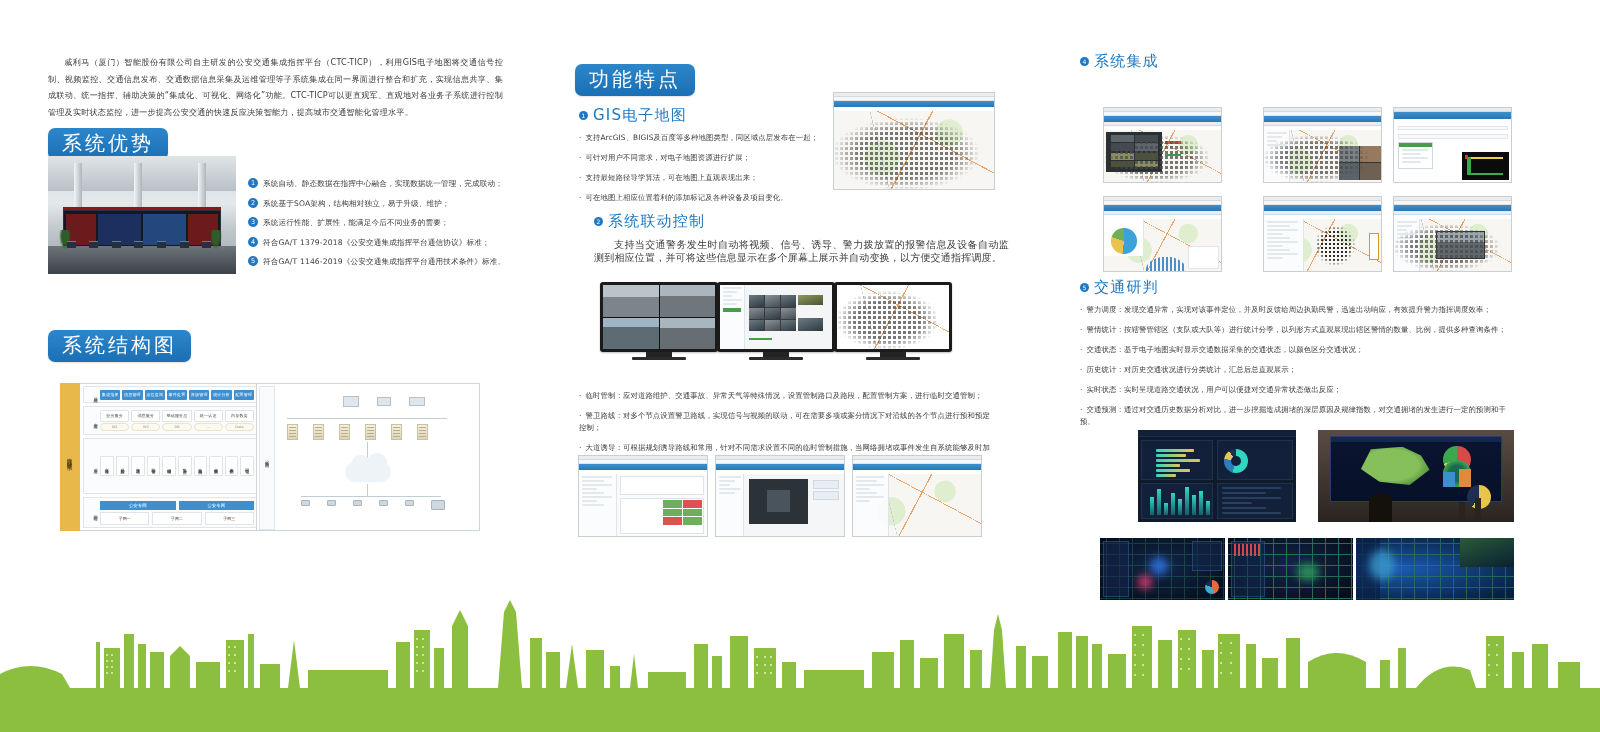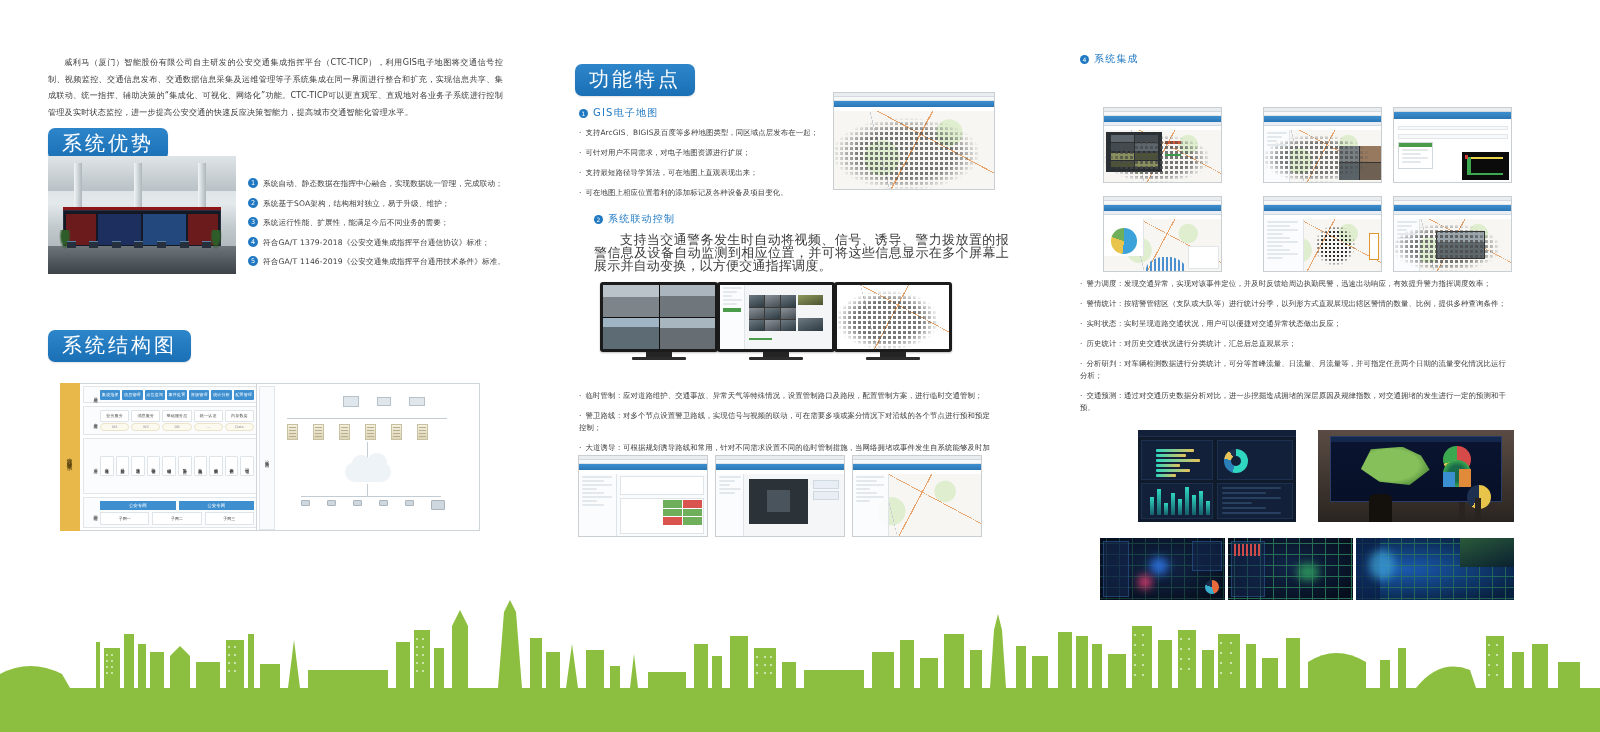--- a/index.html
+++ b/index.html
@@ -38,21 +38,21 @@
     border-radius:50%; background:#1f78c1; color:#fff;
     font-size:6.5px; text-align:center; vertical-align:1px;
     margin-right:5px; flex:0 0 auto;
   }
   .numcircle.sm { width:9px;height:9px;line-height:9px;font-size:6px; }
 
   .oli { display:flex; align-items:flex-start; margin-bottom:8.5px; }
   .oli .txt { font-size:7.6px; color:#3c3c3c; line-height:11px; letter-spacing:.15px;}
 
   .sechead { display:flex; align-items:center; margin-bottom:7px; }
-  .sechead .t { font-size:10px; color:#1f78c1; letter-spacing:1.2px; }
+  .sechead .t { font-size:15px; color:#1f78c1; letter-spacing:1.2px; }
 
   .dli { font-size:7.4px; color:#3c3c3c; line-height:12px; margin-bottom:8px; letter-spacing:.1px;}
   .dli::before { content:"·"; margin-right:4px; color:#3c3c3c; }
 
   
   .col { position:absolute; top:0; }
   #colA { left:48px;  width:470px; }
   #colB { left:575px; width:420px; }
   #colC { left:1080px;width:432px; }
 
@@ -415,21 +415,21 @@
       <div class="dli">可针对用户不同需求，对电子地图资源进行扩展；</div>
       <div class="dli">支持最短路径导学算法，可在地图上直观表现出来；</div>
       <div class="dli">可在地图上相应位置着利的添加标记及各种设备及项目变化。</div>
     </div>
 
     <div style="position:absolute;left:19px;top:212px;width:415px;">
       <div class="sechead">
         <span class="numcircle sm">2</span>
         <span class="t">系统联动控制</span>
       </div>
-      <div class="para indent" style="font-size:13px;line-height:13px;">支持当交通警务发生时自动将视频、信号、诱导、警力拨放置的报警信息及设备自动监测到相应位置，并可将这些信息显示在多个屏幕上展示并自动变换，以方便交通指挥调度。</div>
+      <div class="para indent" style="font-size:10px;line-height:13px;">支持当交通警务发生时自动将视频、信号、诱导、警力拨放置的报警信息及设备自动监测到相应位置，并可将这些信息显示在多个屏幕上展示并自动变换，以方便交通指挥调度。</div>
     </div>
 
     <div style="position:absolute;left:4px;top:390px;width:415px;">
       <div class="dli">临时管制：应对道路维护、交通事故、异常天气等特殊情况，设置管制路口及路段，配置管制方案，进行临时交通管制；</div>
       <div class="dli">警卫路线：对多个节点设置警卫路线，实现信号与视频的联动，可在需要多项或案分情况下对沿线的各个节点进行预和预定控制；</div>
       <div class="dli">大道诱导：可根据规划诱导路线和常用，针对不同需求设置不同的临时管制措施，当网络拥堵或事件发生自系统能够及时加为指挥和管控。</div>
     </div>
   </div>
 
   <div class="shot" style="left:833px;top:92px;width:162px;height:98px;">
@@ -556,25 +556,29 @@
   <div class="col" id="colC">
 
     <div style="position:absolute;left:0;top:52px;width:425px;">
       <div class="sechead">
         <span class="numcircle sm">4</span>
         <span class="t">系统集成</span>
       </div>
     </div>
 
     <div style="position:absolute;left:0;top:278px;width:428px;">
+      <div class="sechead">
+        <span class="numcircle sm">5</span>
+        <span class="t">交通研判</span>
+      </div>
       <div class="dli">警力调度：发现交通异常，实现对该事件定位，并及时反馈给周边执勤民警，迅速出动响应，有效提升警力指挥调度效率；</div>
       <div class="dli">警情统计：按辖警管辖区（支队或大队等）进行统计分季，以列形方式直观展现出辖区警情的数量、比例，提供多种查询条件；</div>
+      <div class="dli">交通状态：基于电子地图实时显示交通数据采集的交通状态，以颜色区分交通状况；</div>
+      <div class="dli">历史统计：对历史交通状况进行分类统计，汇总后总直观展示；</div>
       <div class="dli">实时状态：实时呈现道路交通状况，用户可以便捷对交通异常状态做出反应；</div>
-      <div class="dli">历史统计：对历史交通状况进行分类统计，汇总后总直观展示；</div>
-      <div class="dli">分析研判：对车辆检测数据进行分类统计，可分等首峰流量、日流量、月流量等，并可指定任意两个日期的流量变化情况比运行分析；</div>
       <div class="dli">交通预测：通过对交通历史数据分析对比，进一步挖掘造成拥堵的深层原因及规律指数，对交通拥堵的发生进行一定的预测和干预。</div>
     </div>
   </div>
 
   <div class="shot" style="left:1103px;top:107px;width:119px;height:76px;">
     <div class="chrome"></div>
       <div class="urlbar"></div>
       <div class="appbar"></div>
       <div class="menubar"></div>
     <div class="bodyarea map dots" style="top:22px;">

